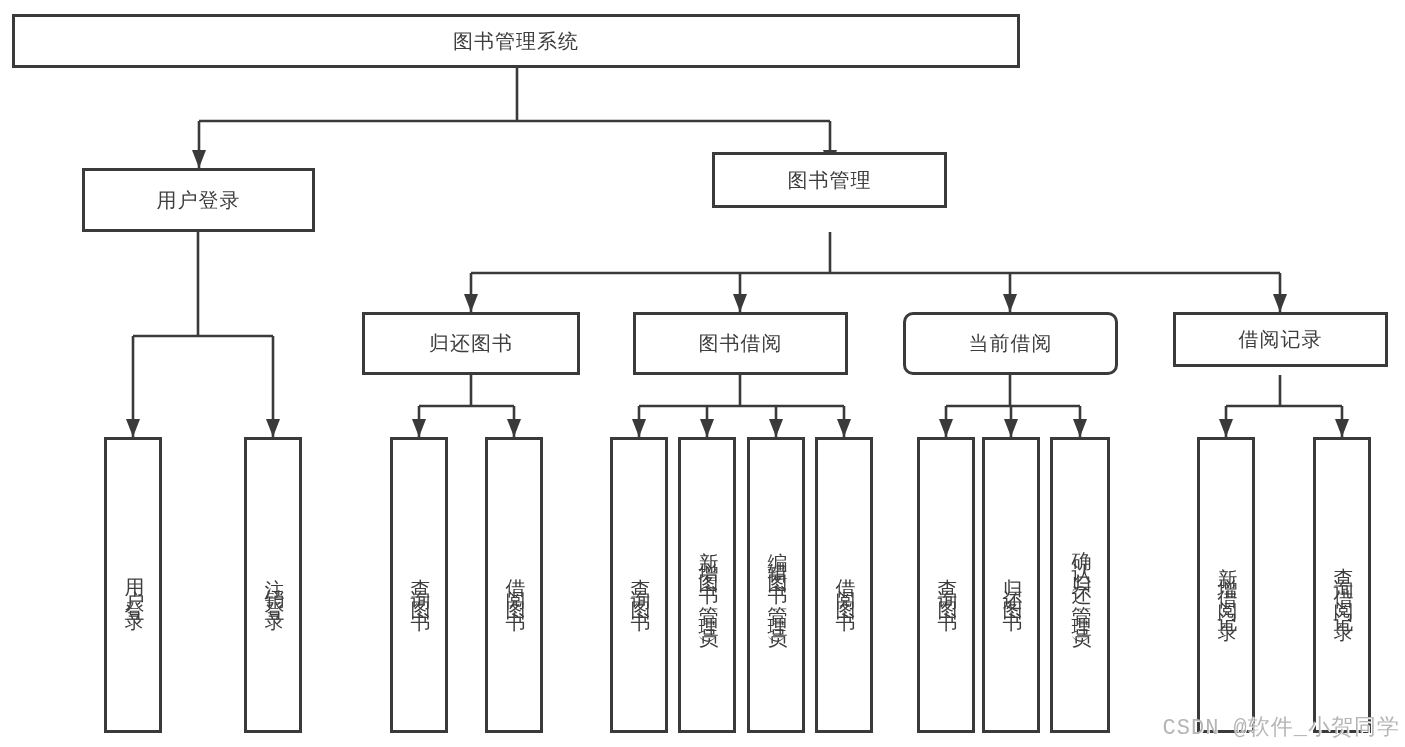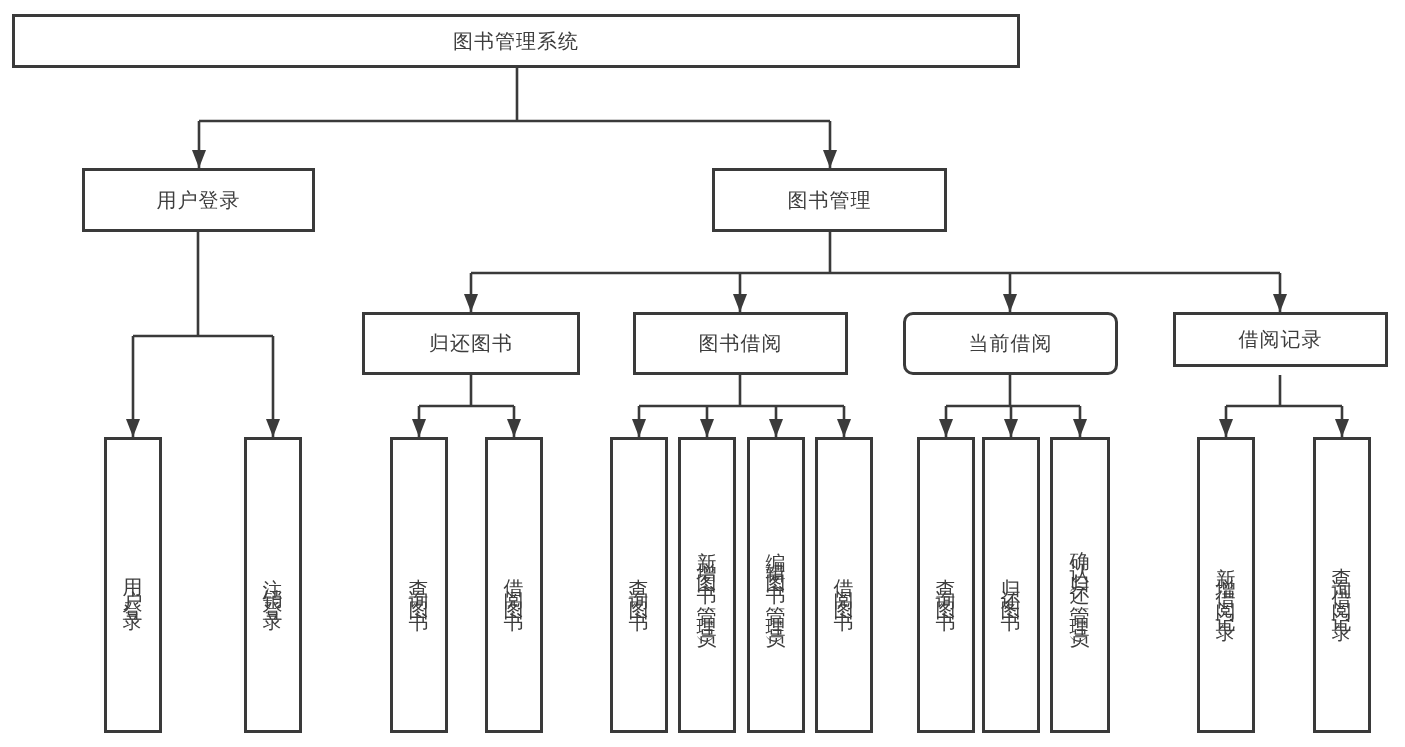--- a/index.html
+++ b/index.html
@@ -12,20 +12,21 @@
   * { margin: 0; padding: 0; box-sizing: border-box; }
   html, body { background: var(--page-bg); }
   body { font-family: "DejaVu Sans", "Liberation Sans", sans-serif; }
 
   .canvas {
     position: relative;
     width: 1405px;
     height: 747px;
     background: var(--page-bg);
     overflow: hidden;
+    font-family: Liberation Mono, monospace;
   }
 
   .connector-layer {
     position: absolute;
     left: 0; top: 0;
     width: 1405px; height: 747px;
     pointer-events: none;
   }
   .connector-layer .shaft,
   .connector-layer .arrow {
@@ -53,21 +54,21 @@
     text-orientation: mixed;
     letter-spacing: 11px;
     line-height: 1;
     white-space: nowrap;
   }
 
   
   .node-root      { left: 12px;  top: 14px;  width: 1008px; height: 54px; }
   
   .node-l2-0      { left: 82px;  top: 168px; width: 233px;  height: 64px; }
-  .node-l2-1      { left: 712px; top: 168px; width: 235px;  height: 64px; }
+  .node-l2-1      { left: 712px; top: 152px; width: 235px;  height: 56px; }
   
   .node-l3-0      { left: 362px;  top: 312px; width: 218px; height: 63px; }
   .node-l3-1      { left: 633px;  top: 312px; width: 215px; height: 63px; }
   .node-l3-2      { left: 903px;  top: 312px; width: 215px; height: 63px; border-radius: 10px; }
   .node-l3-3      { left: 1173px; top: 312px; width: 215px; height: 55px; }
   
   .leaf { top: 437px; width: 58px; height: 296px; }
   .leaf-0  { left: 104px;  }
   .leaf-1  { left: 244px;  }
   .leaf-2  { left: 390px;  }
@@ -197,14 +198,15 @@
   <div class="node v-node leaf leaf-10">
     <span class="v-text">确认归还（管理员）</span>
   </div>
   <div class="node v-node leaf leaf-11">
     <span class="v-text">新增借阅记录</span>
   </div>
   <div class="node v-node leaf leaf-12">
     <span class="v-text">查询借阅记录</span>
   </div>
 
+  <div class="watermark">CSDN @软件_小贺同学</div>
 
 </div>
 
 </body></html>

